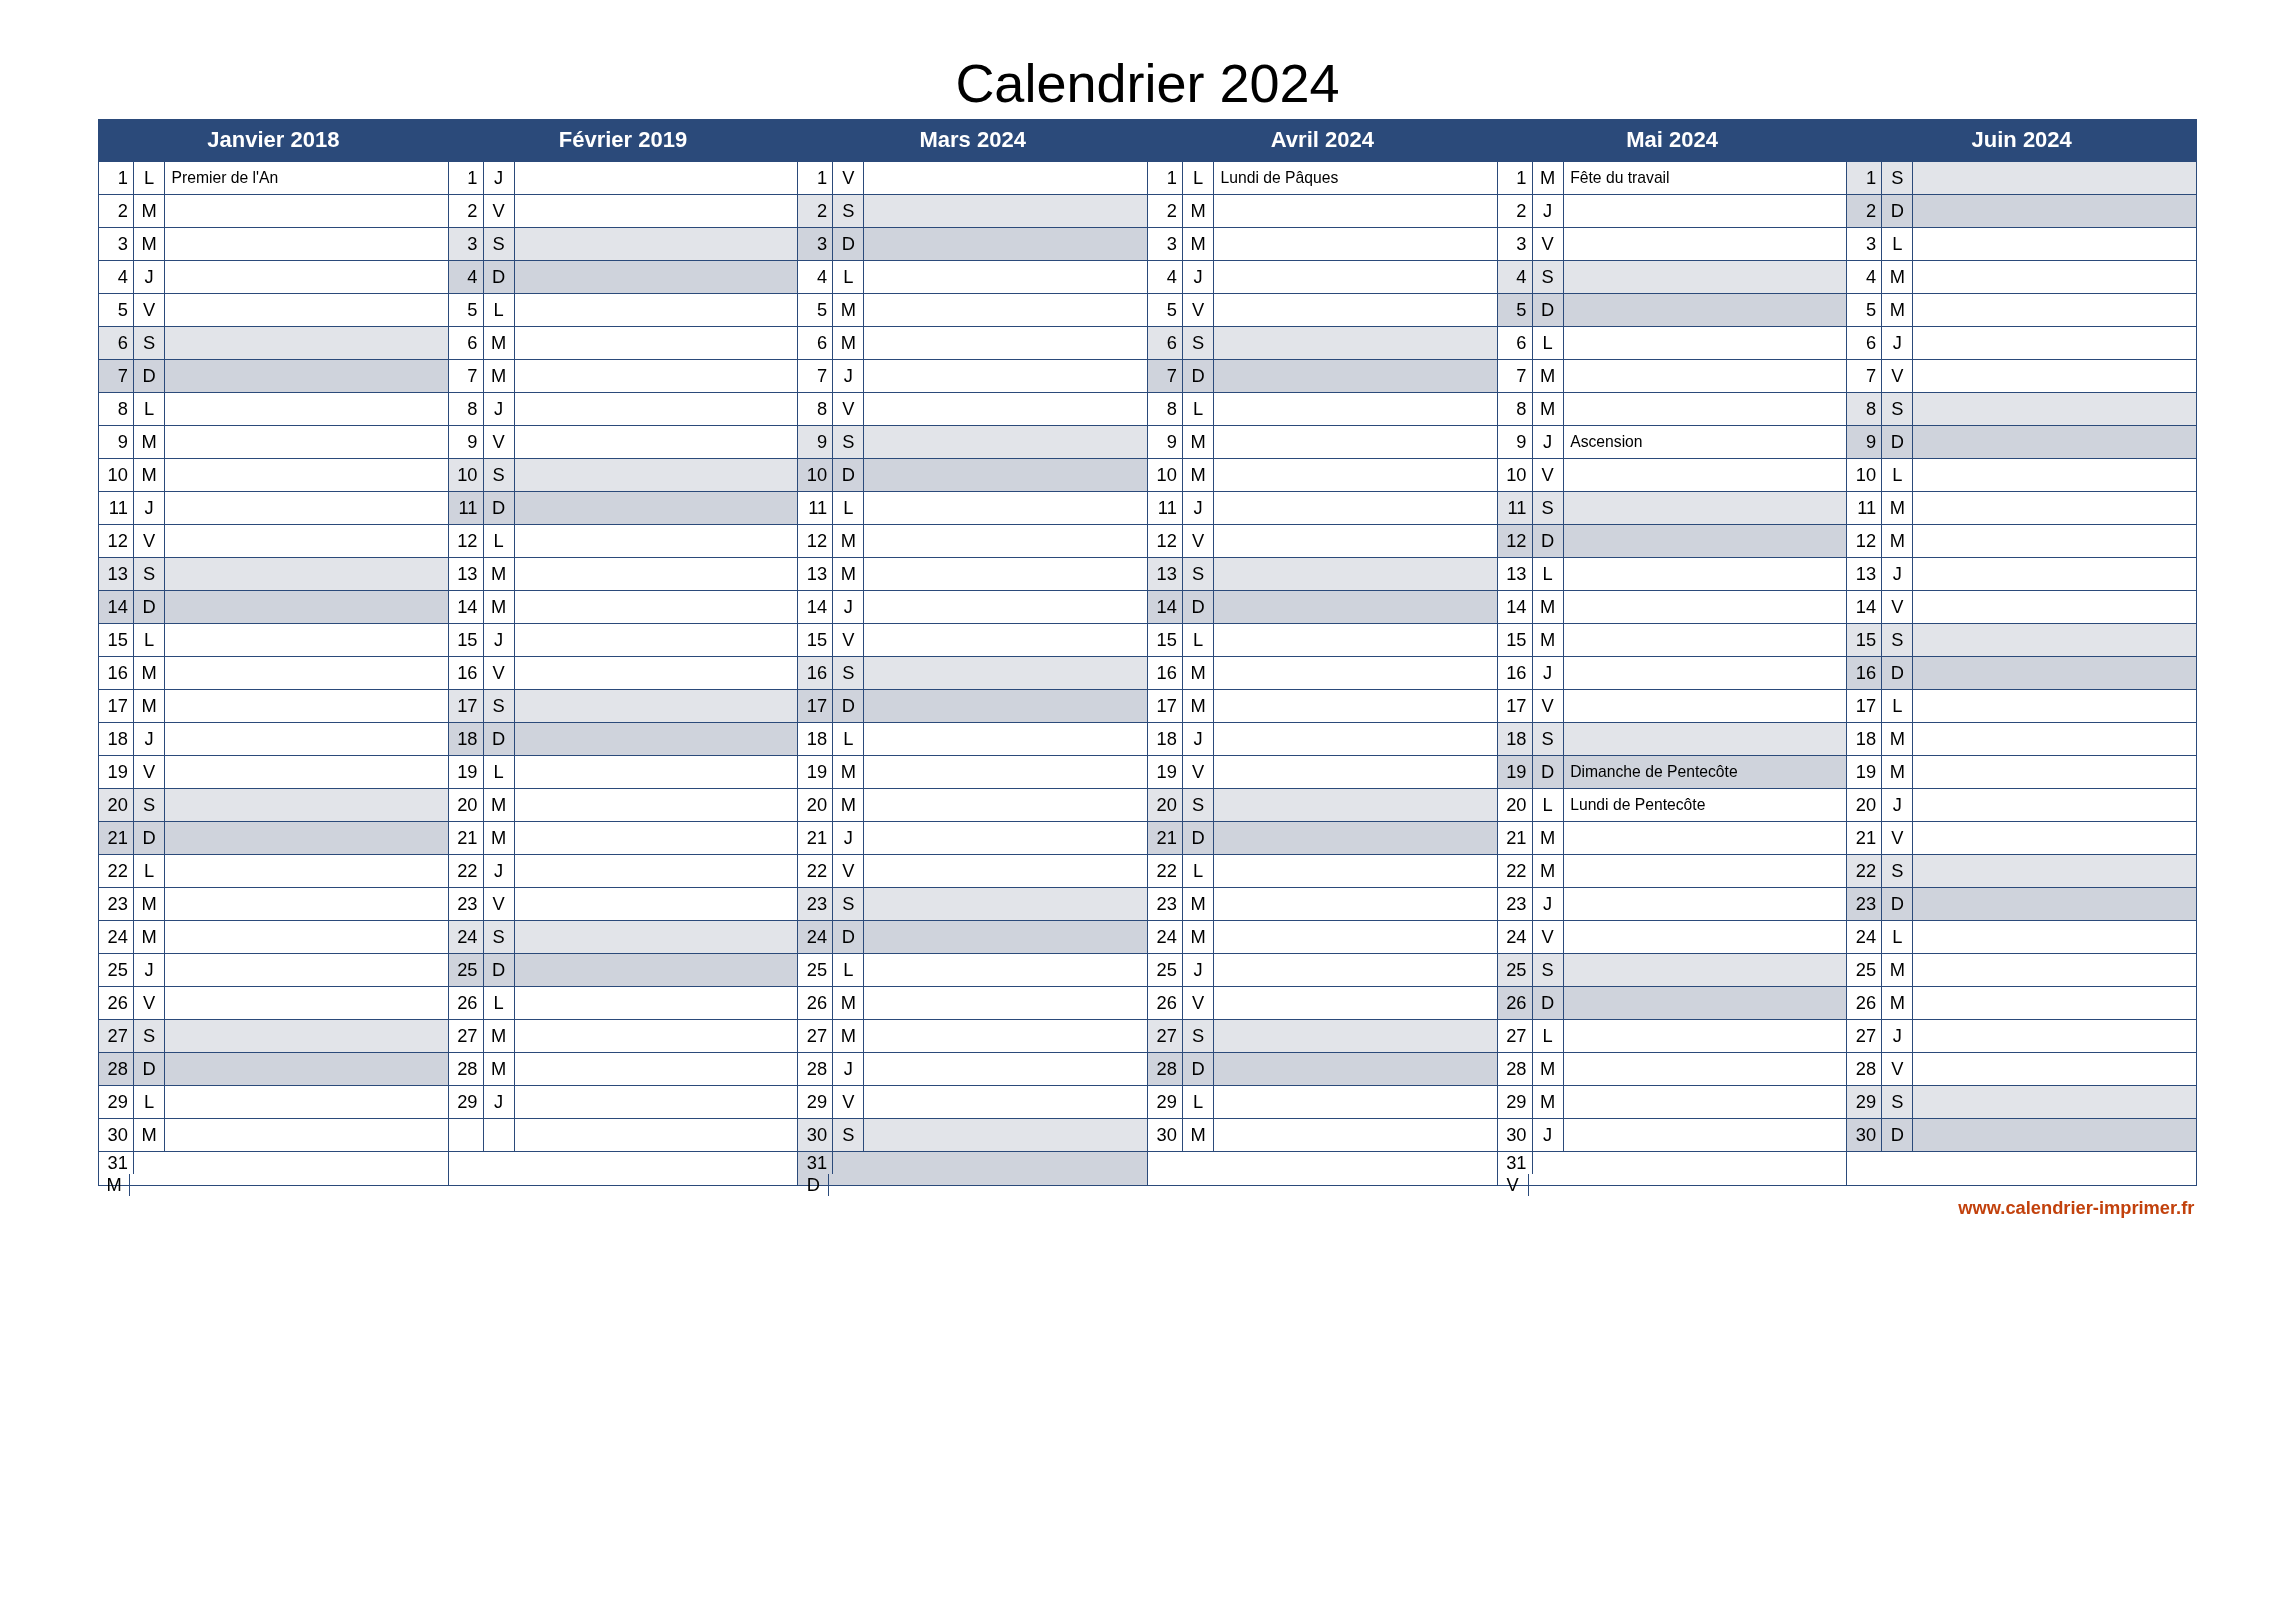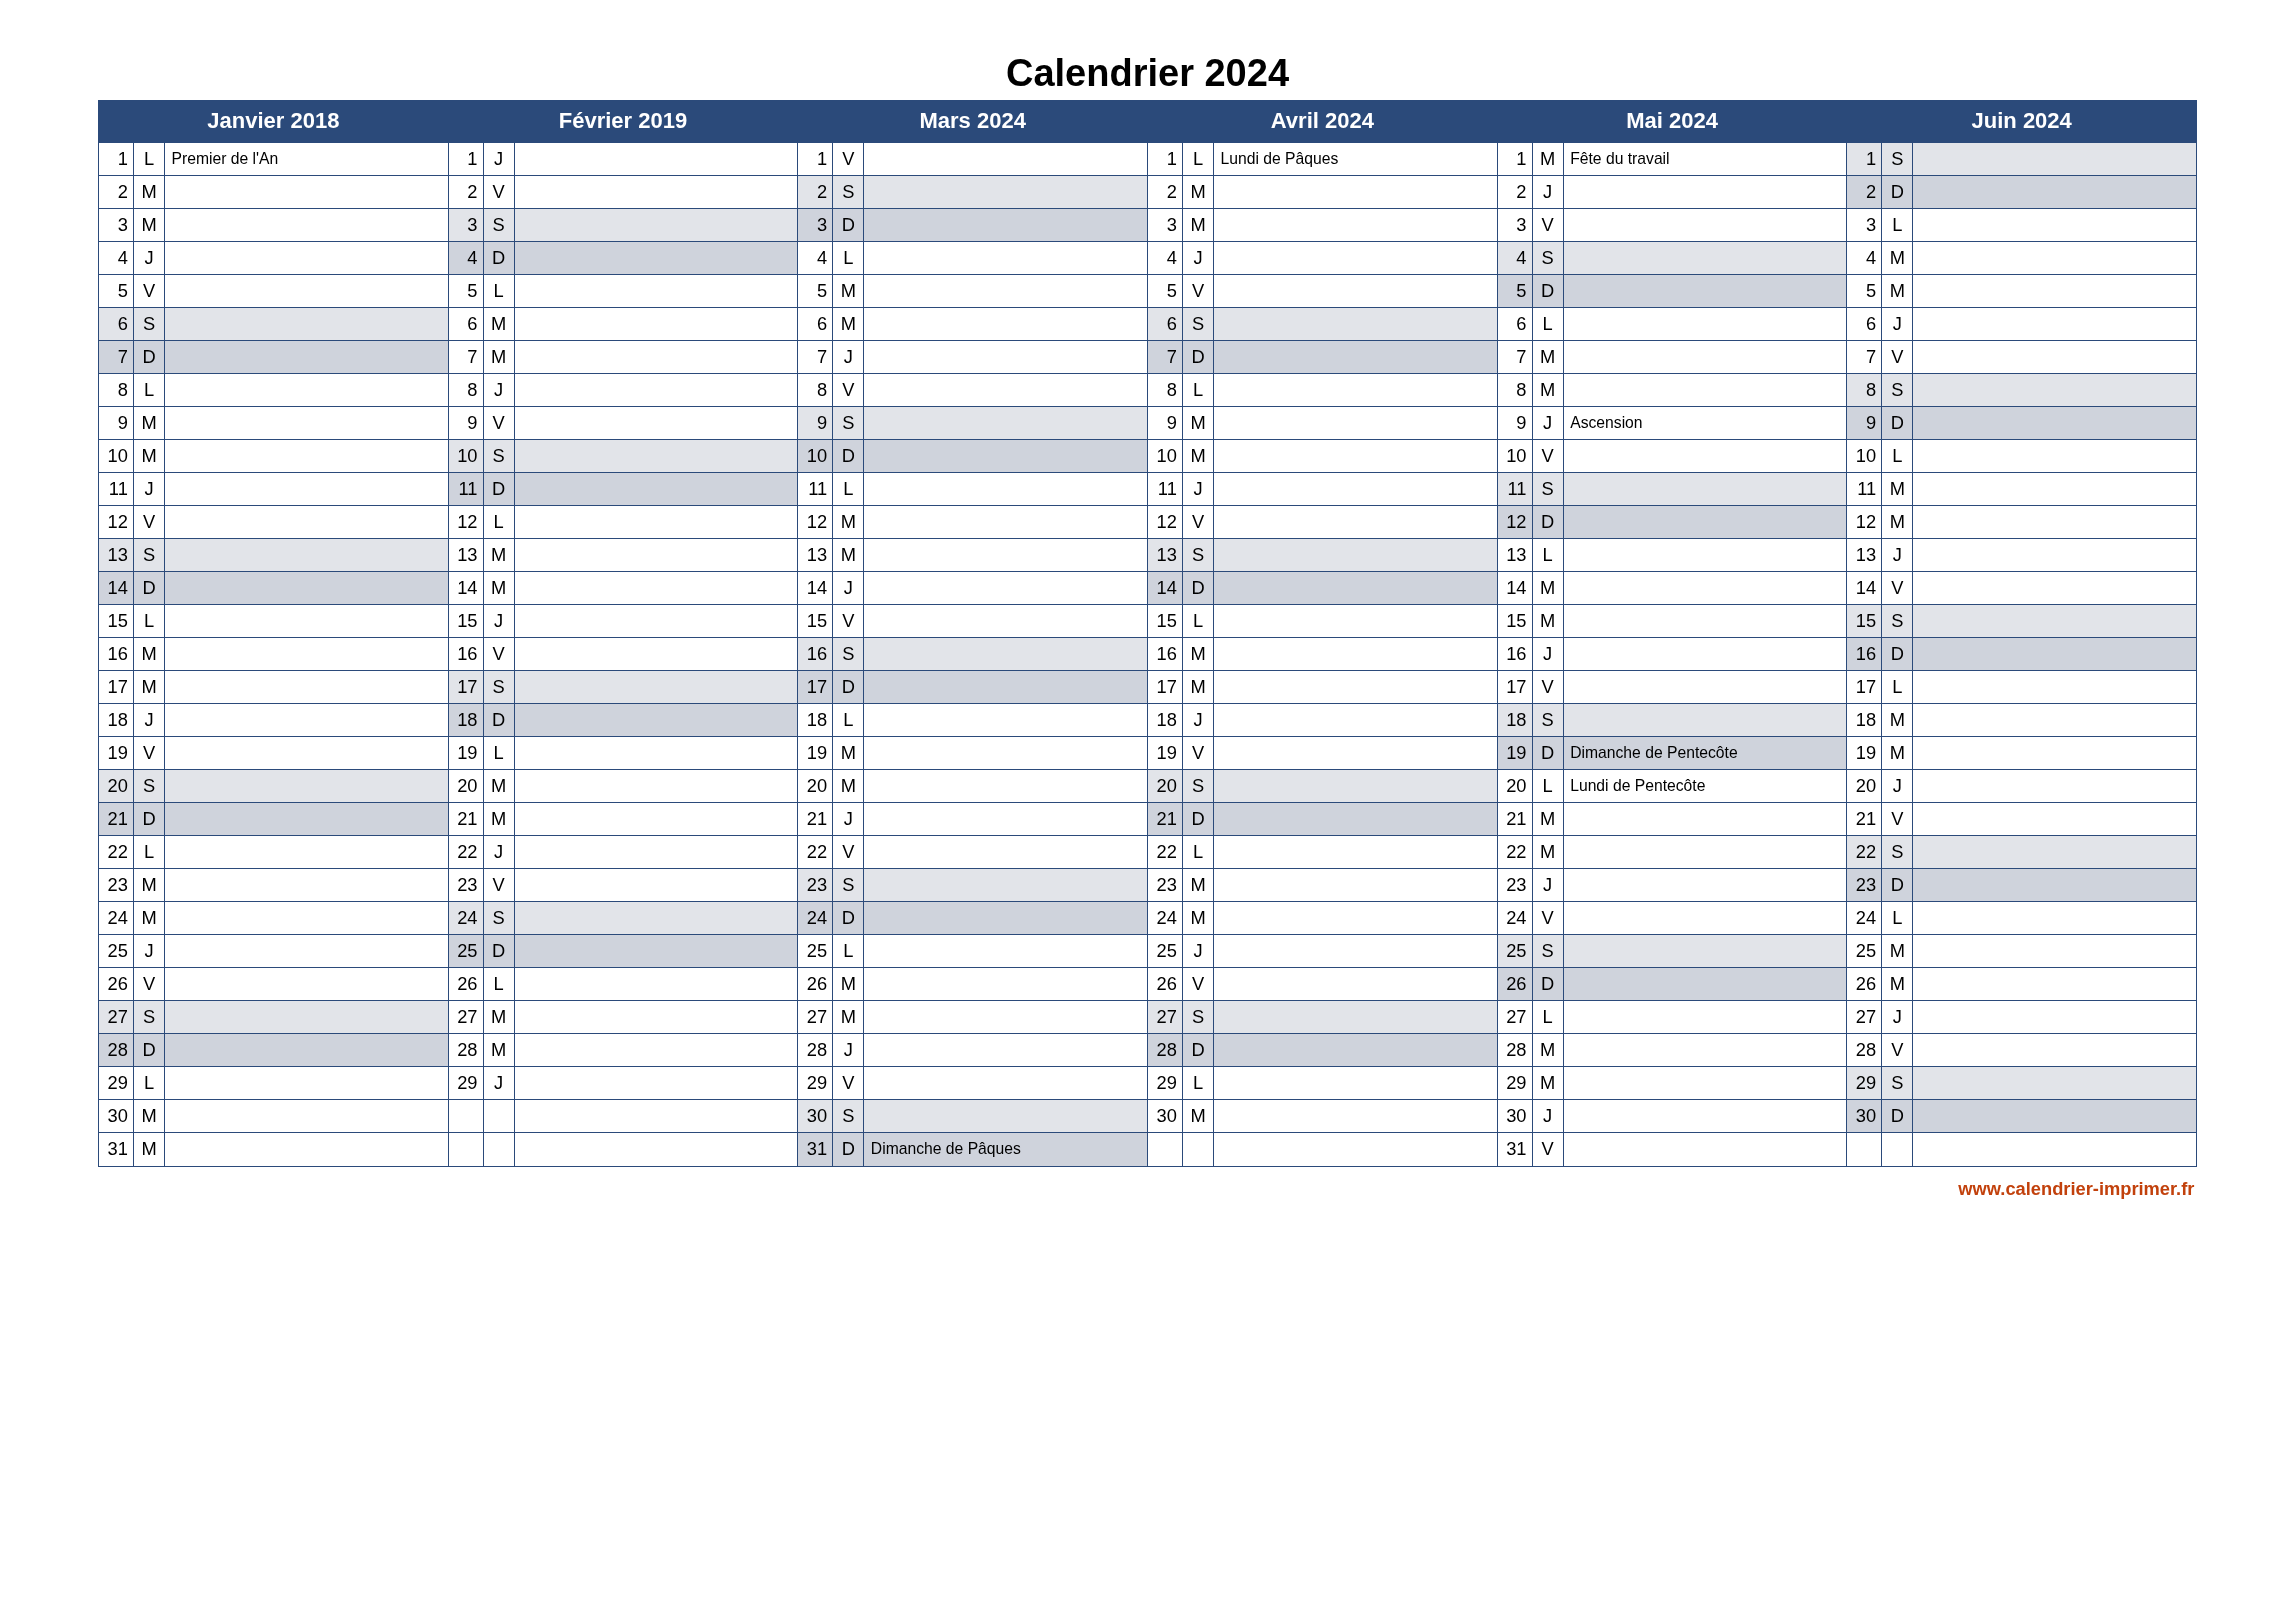--- a/index.html
+++ b/index.html
@@ -9,22 +9,22 @@
     font-family: Arial, Helvetica, sans-serif;
     background: #fff;
     width: 2295px;
     height: 1623px;
   }
   .page {
     padding: 39px 98px 26px 98px;
   }
   .title {
     text-align: center;
-    font-size: 38px;
-    font-weight: bold;
+    font-size: 54px;
+    font-weight: normal;
     color: #000;
     margin-top: 13px;
     margin-bottom: 5.2px;
   }
   .subtitle {
     text-align: center;
     font-size: 27.5px;
     color: #222;
     margin-bottom: 39px;
   }
@@ -52,20 +52,21 @@
     border-bottom: 1.3px solid #2b4a7a;
   }
   .day-row {
     display: flex;
     height: 33px;
     border-bottom: 0.7px solid #2b4a7a;
     background: #fff;
   }
   .day-row:last-child {
     border-bottom: none;
+    flex-direction: column;
   }
   .day-row.weekend { background: #e2e4e9; }
   .day-row.sunday  { background: #cfd3dc; }
   .day-row.empty   { background: #fff; }
   .day-num {
     width: 35px;
     text-align: right;
     padding-right: 5.2px;
     font-size: 18.3px;
     color: #000;

